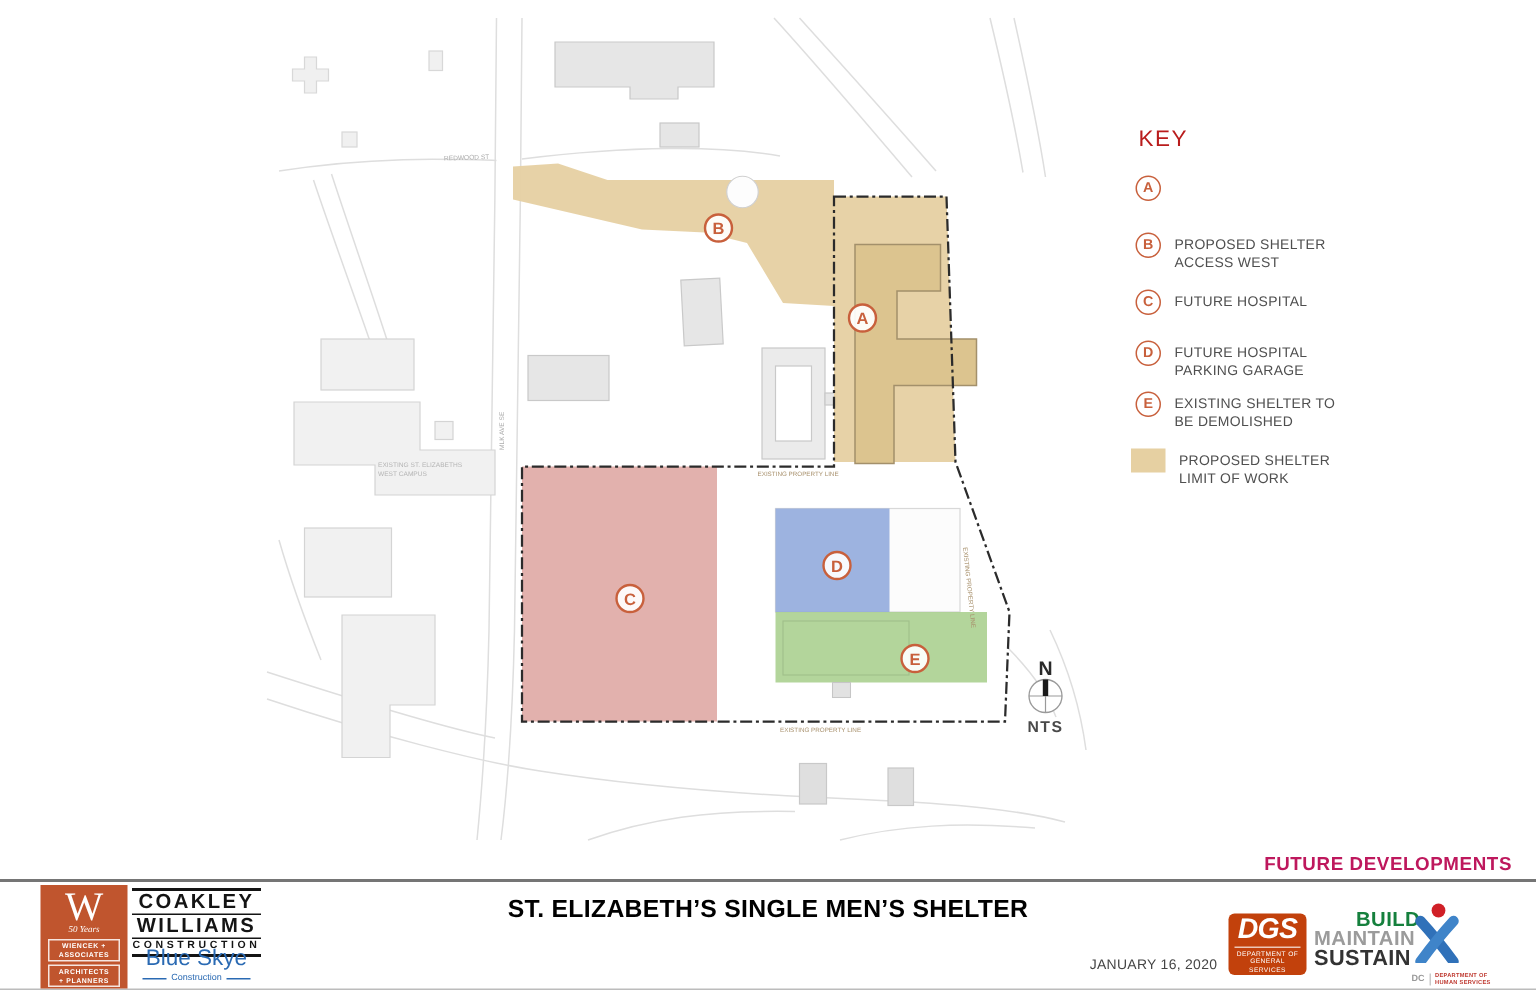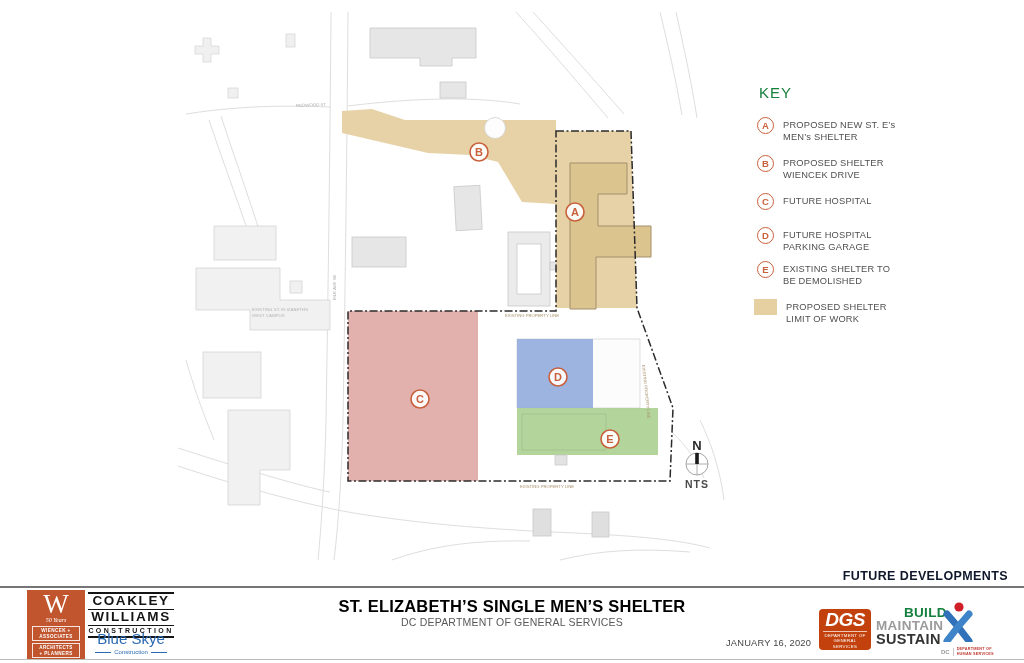--- a/index.html
+++ b/index.html
@@ -2,29 +2,29 @@
 <html><head>
 <meta charset="utf-8">
 <style>
   html,body{margin:0;padding:0;background:#ffffff;}
   #stage{position:relative;width:1024px;height:663px;background:#ffffff;overflow:hidden;
          font-family:"Liberation Sans",sans-serif;}
   .abs{position:absolute;}
 
   
   #key{left:757px;top:84px;width:235px;height:250px;}
-  .key-title{position:absolute;top:0;left:2px;font-size:15px;letter-spacing:1px;color:#15803d;}
+  .key-title{position:absolute;top:0;left:2px;font-size:15px;letter-spacing:1px;color:#b91c1c;}
   .key-item{position:absolute;left:0;display:flex;align-items:flex-start;}
   .key-circle{width:15px;height:15px;border:1.6px solid #c8603c;border-radius:50%;color:#c8603c;
               font-size:9.5px;font-weight:bold;line-height:15px;text-align:center;flex:0 0 auto;}
   .key-text{margin-left:9px;font-size:9.3px;line-height:12px;color:#4f4f4f;letter-spacing:.2px;padding-top:2px;}
   .key-swatch{width:23px;height:16px;background:#e6d0a2;flex:0 0 auto;margin-left:-3px;}
 
   
-  #future-dev{right:16px;top:569px;font-size:12.5px;font-weight:bold;color:#0f172a;letter-spacing:.4px;}
+  #future-dev{right:16px;top:569px;font-size:12.5px;font-weight:bold;color:#be185d;letter-spacing:.4px;}
   #footer-rule{left:0;top:586px;width:1024px;border-top:2px solid #757575;}
   #sheet-bottom-rule{left:0;top:659px;width:1024px;border-top:1px solid #bcbcbc;}
 
   
   #wiencek{left:27px;top:590px;width:58px;height:69px;background:#c0552e;color:#fff;text-align:center;}
   .w-big{font-family:"Liberation Serif",serif;font-size:27px;line-height:26px;margin-top:1px;}
   .w-years{font-family:"Liberation Serif",serif;font-style:italic;font-size:6px;line-height:7px;}
   .w-box{border:1px solid rgba(255,255,255,.85);margin:2px 5px 0 5px;font-size:4.6px;line-height:5.6px;
          font-weight:bold;letter-spacing:.4px;padding:1px 0;}
   #coakley{left:88px;top:591px;width:86px;text-align:center;color:#141414;}
@@ -34,21 +34,21 @@
   .ck-rule-thin{border-top:1.2px solid #141414;margin:0.5px 0;}
   #blueskye{left:88px;top:630px;width:86px;text-align:center;color:#2a6ab3;}
   .bs-name{font-size:15px;font-weight:normal;line-height:18px;}
   .bs-sub{display:flex;align-items:center;justify-content:center;font-size:6px;line-height:8px;gap:3px;}
   .bs-dash{width:16px;border-top:1px solid #2a6ab3;}
 
   #titleblock{left:262px;top:597px;width:500px;text-align:center;}
   .sheet-title{font-size:16.5px;font-weight:bold;color:#000000;letter-spacing:.2px;line-height:19px;}
   .sheet-sub{font-size:10.5px;color:#585858;line-height:12.5px;letter-spacing:.2px;}
 
-  #date{left:726px;top:638px;width:86px;text-align:left;font-size:9.3px;color:#454545;letter-spacing:.2px;}
+  #date{left:726px;top:638px;width:86px;text-align:center;font-size:9.3px;color:#454545;letter-spacing:.2px;}
 
   #dgs{left:819px;top:609px;width:52px;height:41px;background:#c2410c;border-radius:4px;color:#fff;
        text-align:center;overflow:hidden;}
   .dgs-abbr{font-size:19px;font-weight:bold;font-style:italic;line-height:22px;letter-spacing:-.5px;}
   .dgs-sub{font-size:4.4px;line-height:5.4px;letter-spacing:.3px;border-top:1px solid rgba(255,255,255,.7);
            margin:0 4px;padding-top:1px;}
   #bms{left:876px;top:606px;width:70px;}
   .bms-row{display:flex;align-items:center;gap:3px;}
   .bms-build{font-size:13.5px;font-weight:bold;color:#15803d;line-height:13px;letter-spacing:.3px;padding-left:28px;}
   .bms-maintain{font-size:13.5px;font-weight:bold;color:#9b9b9b;line-height:13px;letter-spacing:.3px;}
@@ -167,25 +167,24 @@
       <text y="-14" text-anchor="middle" font-family="Liberation Sans, sans-serif" font-size="13" font-weight="bold" fill="#2a2a2a">N</text>
       <text y="24" text-anchor="middle" font-family="Liberation Sans, sans-serif" font-size="10.5" font-weight="bold" letter-spacing="1" fill="#4a4a4a">NTS</text>
     </g>
   </svg>
 
   <div id="key" class="abs">
     <div class="key-title">KEY</div>
 
     <div class="key-item" style="top:33px">
       <span class="key-circle">A</span>
-      <span class="key-text"><span>PROPOSED NEW ST. E’s</span><br><span>MEN’s SHELTER</span></span>
     </div>
     <div class="key-item" style="top:71px">
       <span class="key-circle">B</span>
-      <span class="key-text"><span>PROPOSED SHELTER</span><br><span>WIENCEK DRIVE</span></span>
+      <span class="key-text"><span>PROPOSED SHELTER</span><br><span>ACCESS WEST</span></span>
     </div>
     <div class="key-item" style="top:109px">
       <span class="key-circle">C</span>
       <span class="key-text"><span>FUTURE HOSPITAL</span></span>
     </div>
     <div class="key-item" style="top:143px">
       <span class="key-circle">D</span>
       <span class="key-text"><span>FUTURE HOSPITAL</span><br><span>PARKING GARAGE</span></span>
     </div>
     <div class="key-item" style="top:177px">
@@ -223,21 +222,20 @@
     <div class="bs-name">Blue Skye</div>
     <div class="bs-sub">
         <span class="bs-dash"></span>
         <span>Construction</span>
         <span class="bs-dash"></span>
       </div>
   </div>
 
   <div id="titleblock" class="abs">
     <div class="sheet-title">ST. ELIZABETH’S SINGLE MEN’S SHELTER</div>
-    <div class="sheet-sub">DC DEPARTMENT OF GENERAL SERVICES</div>
   </div>
 
   <div id="date" class="abs">JANUARY 16, 2020</div>
 
   <div id="dgs" class="abs">
     <div class="dgs-abbr">DGS</div>
     <div class="dgs-sub"><span>DEPARTMENT OF</span><br><span>GENERAL SERVICES</span></div>
   </div>
 
   <div id="bms" class="abs">

